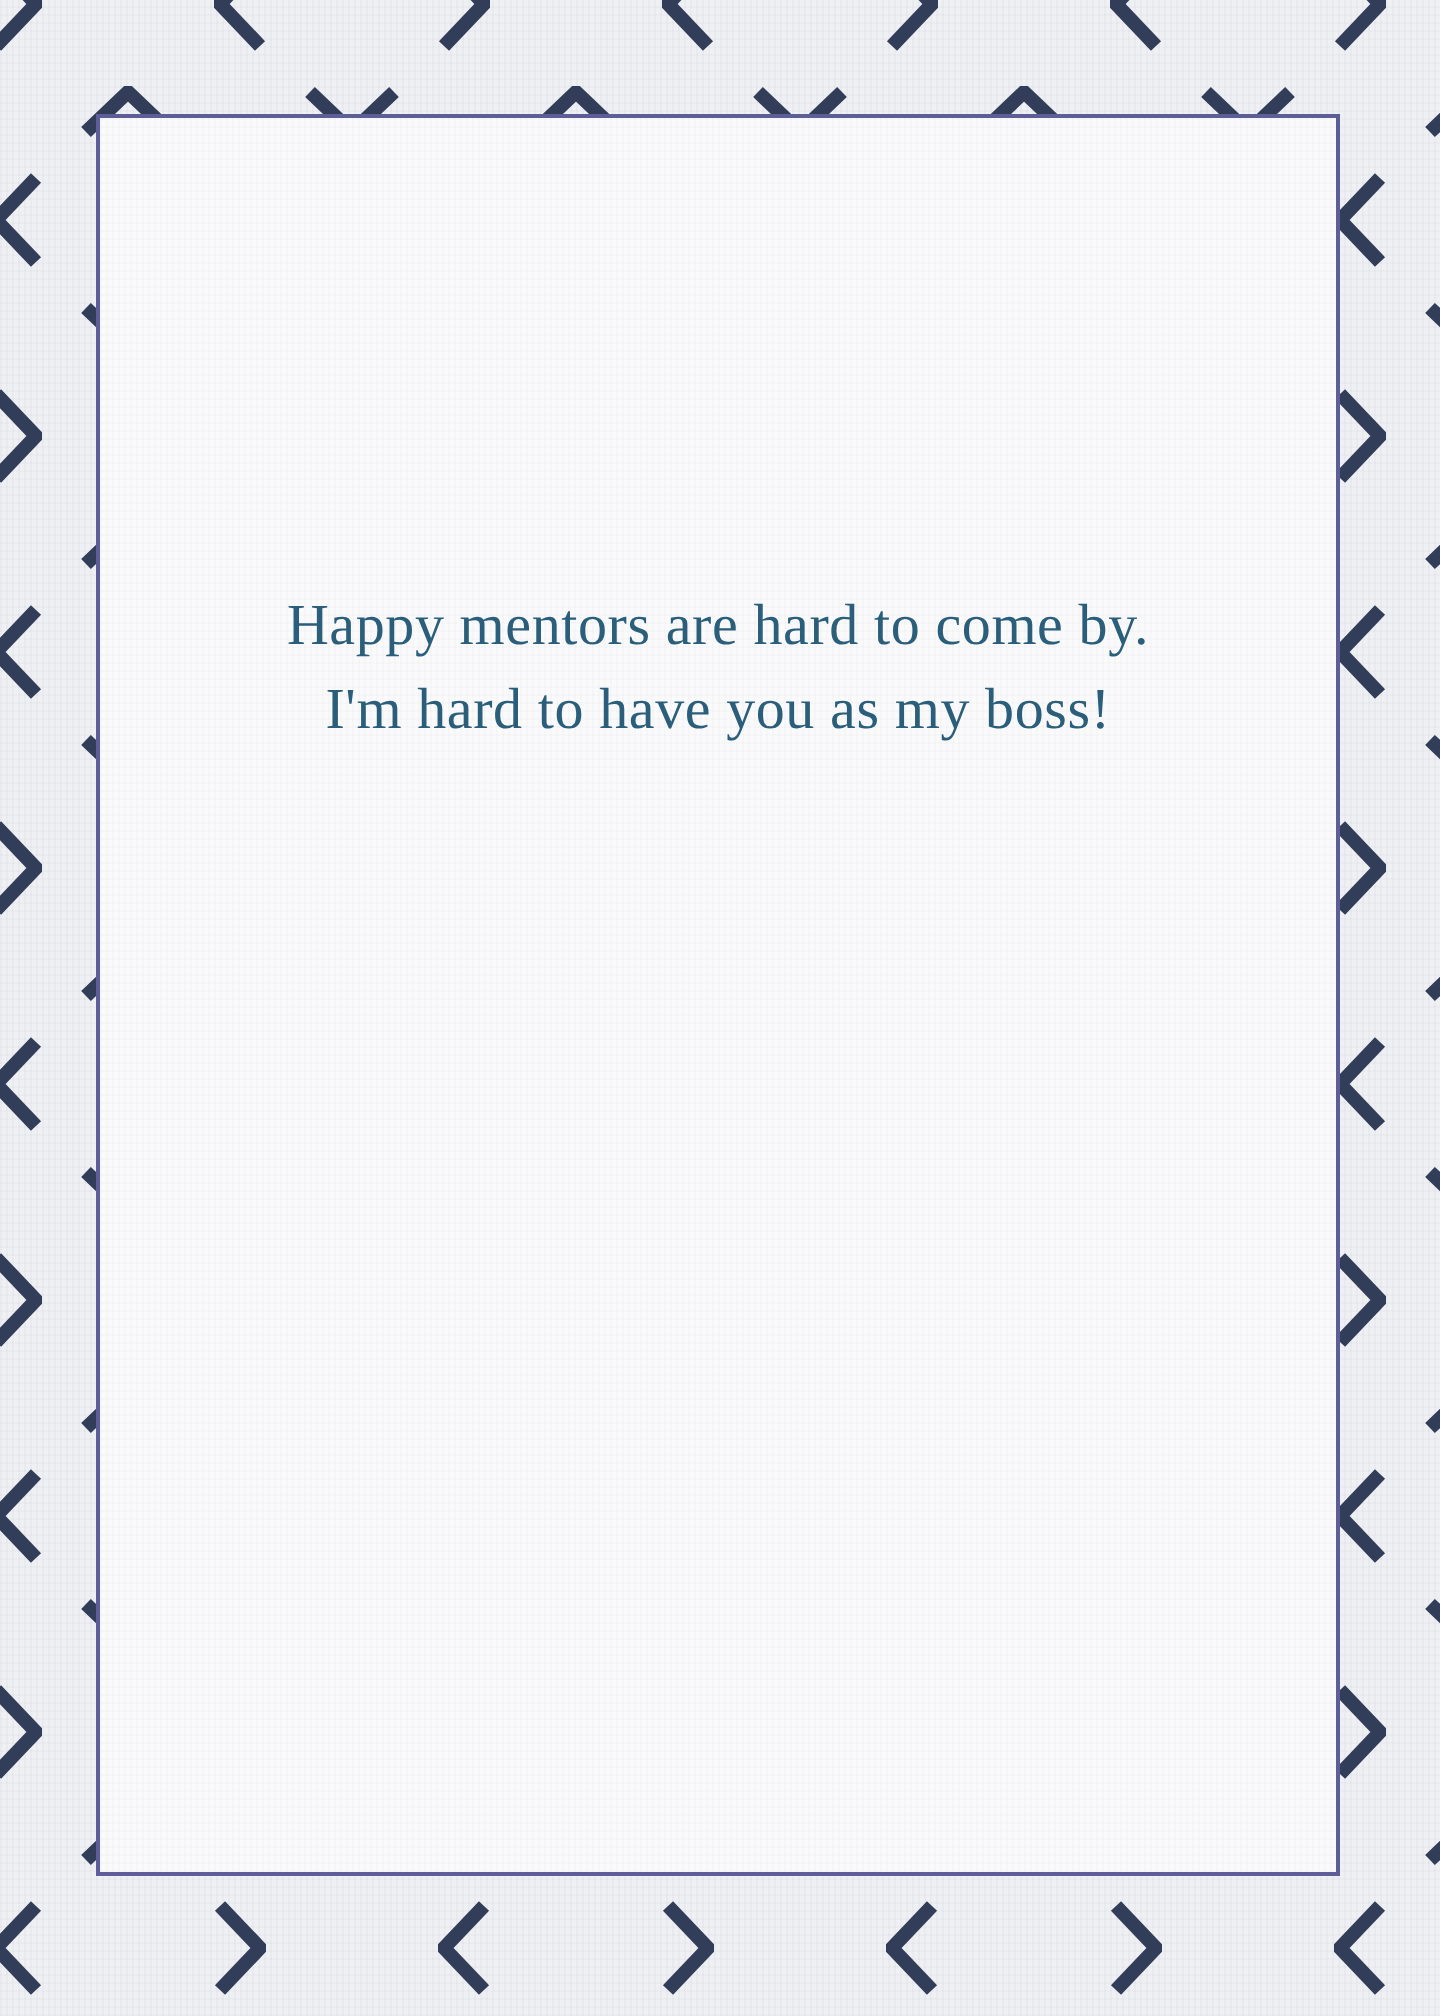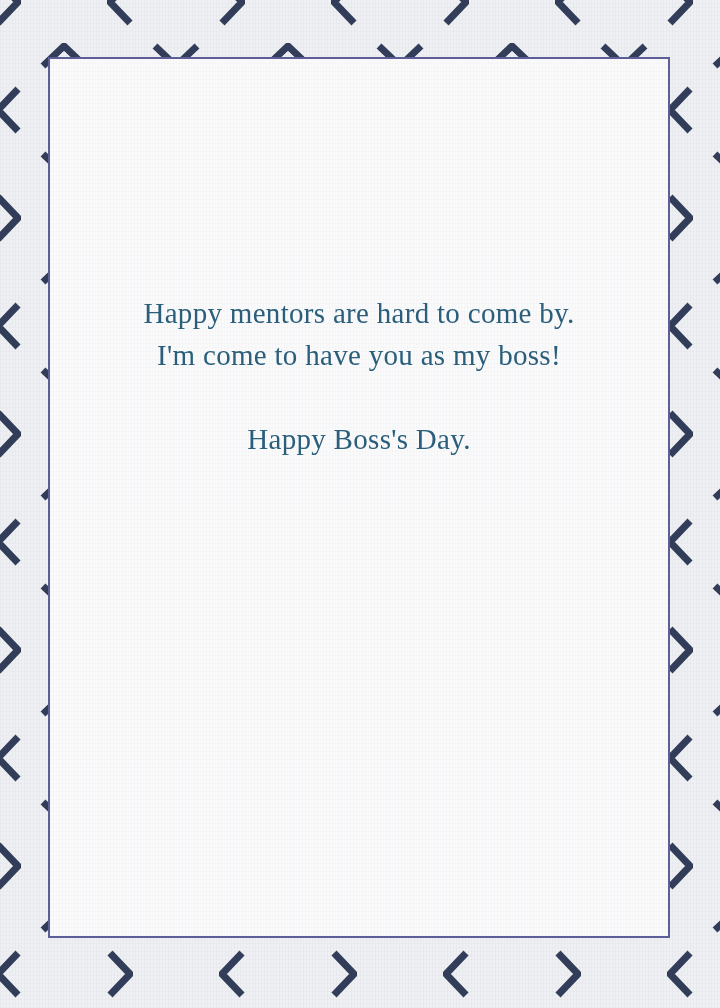--- a/index.html
+++ b/index.html
@@ -733,19 +733,18 @@
       <div class="chev" style="left: 712px; top: 907px;">
         <svg width="48" height="26" viewBox="0 0 48 26">
           <polyline points="3,23 24,3 45,23" fill="none" stroke="#313d59" stroke-width="7" stroke-linecap="butt" stroke-linejoin="miter"></polyline>
         </svg>
       </div>
     </div>
 
   <div class="card" style="--card-bg: #fafafb; --card-border: #5d5d97;">
     <div class="message" style="--text-color: #2a5e7a;">
       <p>Happy mentors are hard to come by.</p>
-      <p>I'm come to have you as my boss!</p>
+      <p>I'm hard to have you as my boss!</p>
       <p></p>
-      <p>Happy Boss's Day.</p>
     </div>
   </div>
 
 </div>
 
 </body></html>

